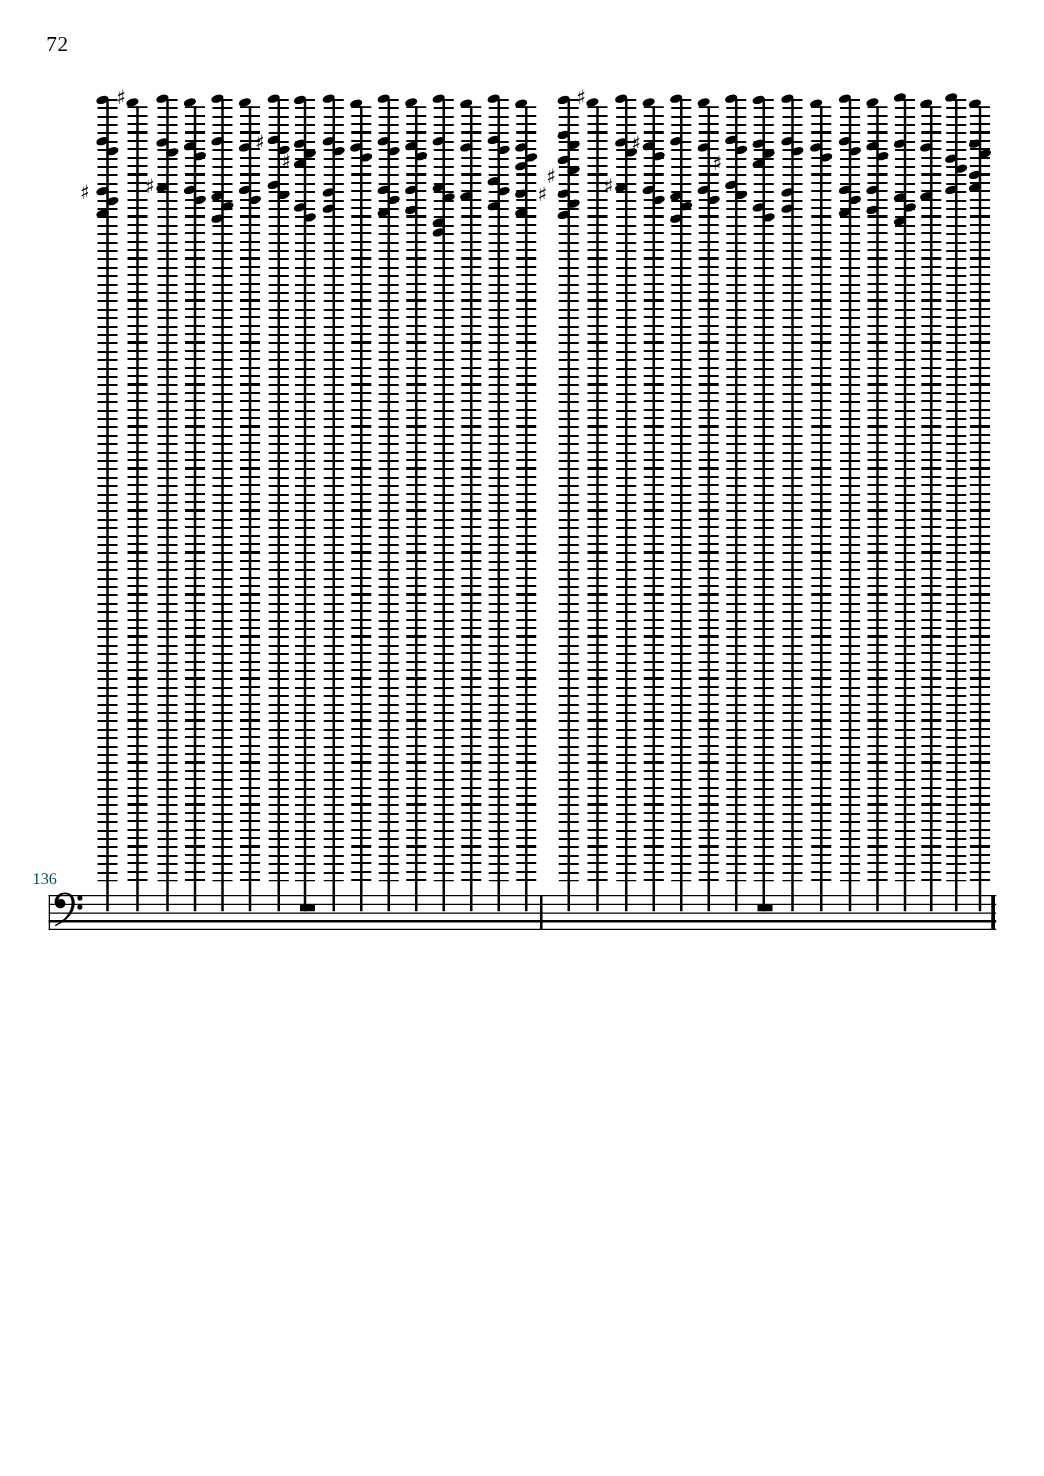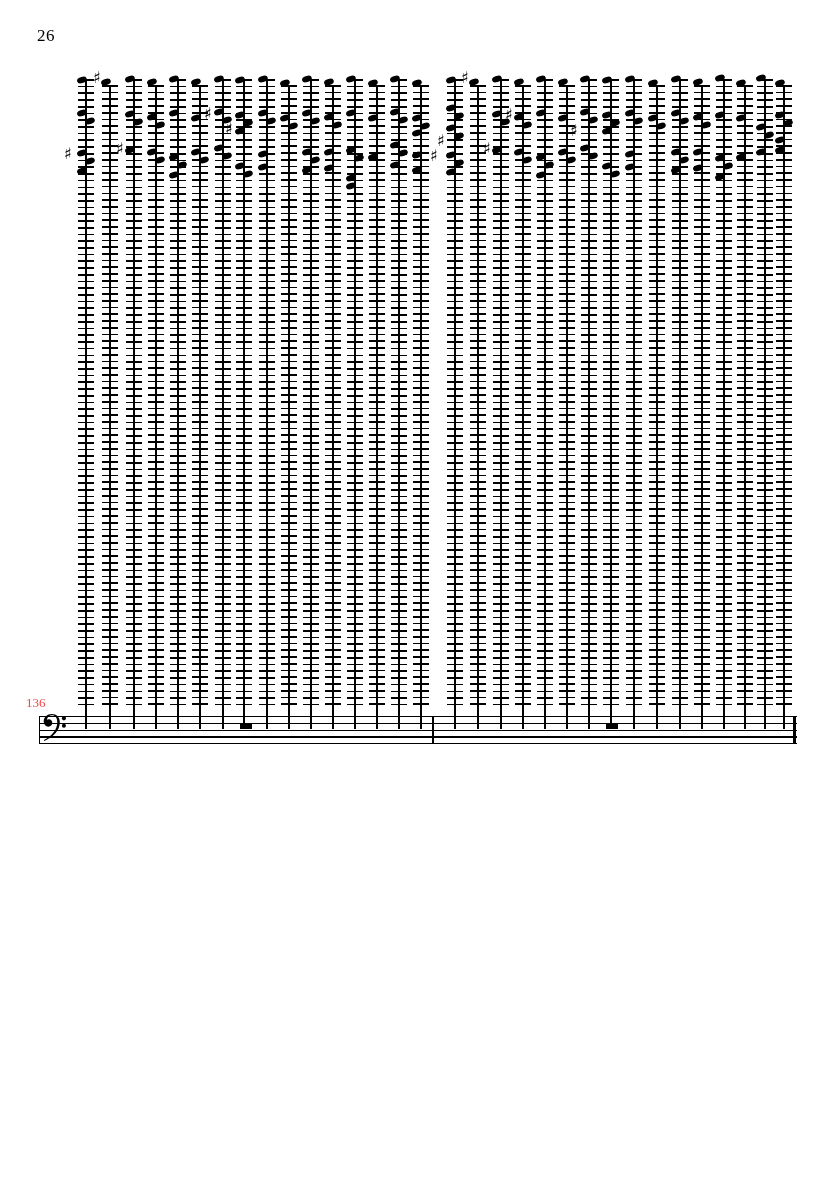--- a/index.html
+++ b/index.html
@@ -10,21 +10,21 @@
     overflow:hidden;
     font-family:"Liberation Serif", serif;
   }
   #sheet{position:absolute;inset:0;}
   .page-number{
     position:absolute;left:37px;top:26px;
     font-size:17px;color:#000;letter-spacing:0.5px;
   }
   .measure-number{
     position:absolute;left:26px;top:695px;
-    font-size:13px;color:#ef4444;
+    font-size:13px;color:#0c4a6e;
   }
   #score-area{position:absolute;inset:0;}
   .staff-line{position:absolute;height:1.3px;background:#000;}
   .barline{position:absolute;background:#000;}
   .ledger-col{position:absolute;}
   .stem{position:absolute;background:#000;}
   .notehead{
     position:absolute;width:9.8px;height:6.4px;
     background:#000;border-radius:50%;
     transform:rotate(-18deg);
@@ -35,21 +35,21 @@
     font-weight:bold;
     font-size:16px;line-height:16px;color:#000;
   }
   .rest{position:absolute;background:#000;}
   .clef{position:absolute;}
 </style>
 </head>
 <body>
 
 <div id="sheet">
-  <div class="page-number">26</div>
+  <div class="page-number">72</div>
   <div class="measure-number">136</div>
   <div id="score-area">
     <svg class="clef" style="left:42px;top:713px;" width="26" height="29" viewBox="0 0 23 27">
       <path fill="#000" d="M8.6 1C4 1 1 4.2 1 8c0 2.7 1.9 4.7 4.3 4.7 2.1 0 3.7-1.5 3.7-3.6C9 7.2 7.6 5.8 5.7 5.8c-.7 0-1.3.2-1.8.5C4.6 3.6 6.4 2.2 8.7 2.2c3 0 4.9 2.5 4.9 6.3 0 7.3-5.3 12.9-12.4 16.6l.5.9C9.8 22.3 16 16.4 16 8.6 16 4 13 1 8.6 1Z"></path>
       <circle fill="#000" cx="19.8" cy="5" r="1.9"></circle>
       <circle fill="#000" cx="19.8" cy="11.8" r="1.9"></circle>
     </svg>
   <div class="staff-line" style="left: 39px; top: 716.2px; width: 758px; background: rgb(0, 0, 0);"></div>
       <div class="staff-line" style="left: 39px; top: 722.9px; width: 758px; background: rgb(0, 0, 0);"></div>
       <div class="staff-line" style="left: 39px; top: 729.6px; width: 758px; background: rgb(0, 0, 0);"></div>

